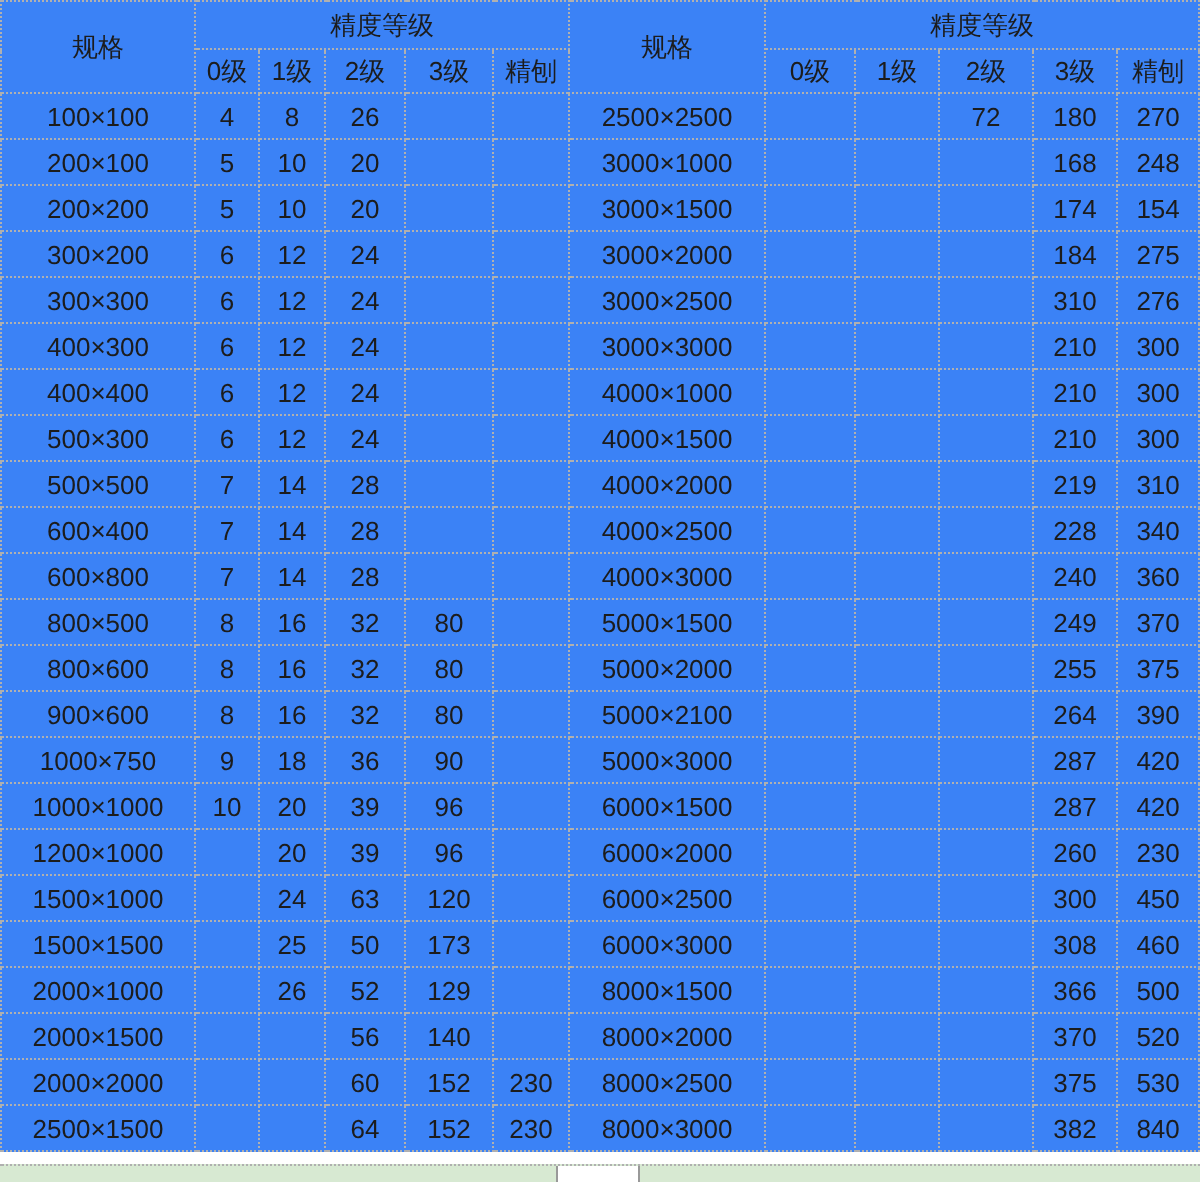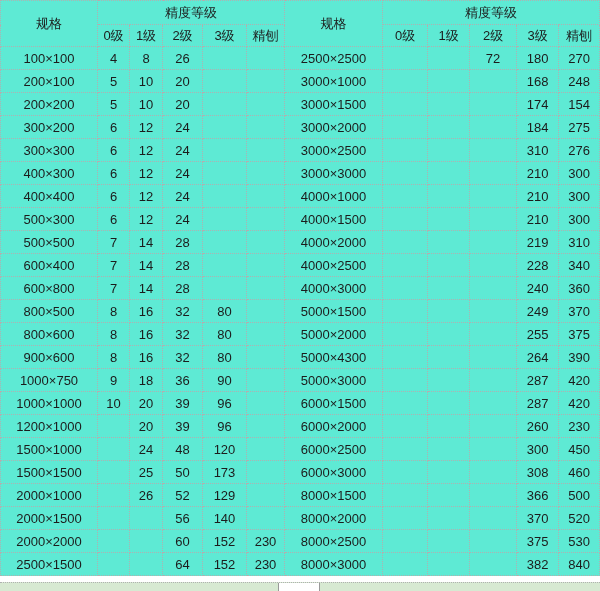--- a/index.html
+++ b/index.html
@@ -12,21 +12,21 @@
     position: relative;
     width: 600px;
     height: 591px;
     background: #ffffff;
     overflow: hidden;
   }
   table.spec-table {
     border-collapse: collapse;
     table-layout: fixed;
     width: 599px;
-    background: #5eead4;
+    background: #3b82f6;
   }
   table.spec-table th,
   table.spec-table td {
     border: 1px dotted #b0b0b0;
     font-size: 13px;
     font-weight: normal;
     color: #1c1c1c;
     text-align: center;
     vertical-align: middle;
     padding: 0;
@@ -278,21 +278,21 @@
           <td>255</td>
           <td>375</td>
         </tr>
         <tr>
           <td>900×600</td>
           <td>8</td>
           <td>16</td>
           <td>32</td>
           <td>80</td>
           <td></td>
-          <td>5000×4300</td>
+          <td>5000×2100</td>
           <td></td>
           <td></td>
           <td></td>
           <td>264</td>
           <td>390</td>
         </tr>
         <tr>
           <td>1000×750</td>
           <td>9</td>
           <td>18</td>
@@ -331,21 +331,21 @@
           <td></td>
           <td></td>
           <td></td>
           <td>260</td>
           <td>230</td>
         </tr>
         <tr>
           <td>1500×1000</td>
           <td></td>
           <td>24</td>
-          <td>48</td>
+          <td>63</td>
           <td>120</td>
           <td></td>
           <td>6000×2500</td>
           <td></td>
           <td></td>
           <td></td>
           <td>300</td>
           <td>450</td>
         </tr>
         <tr>

